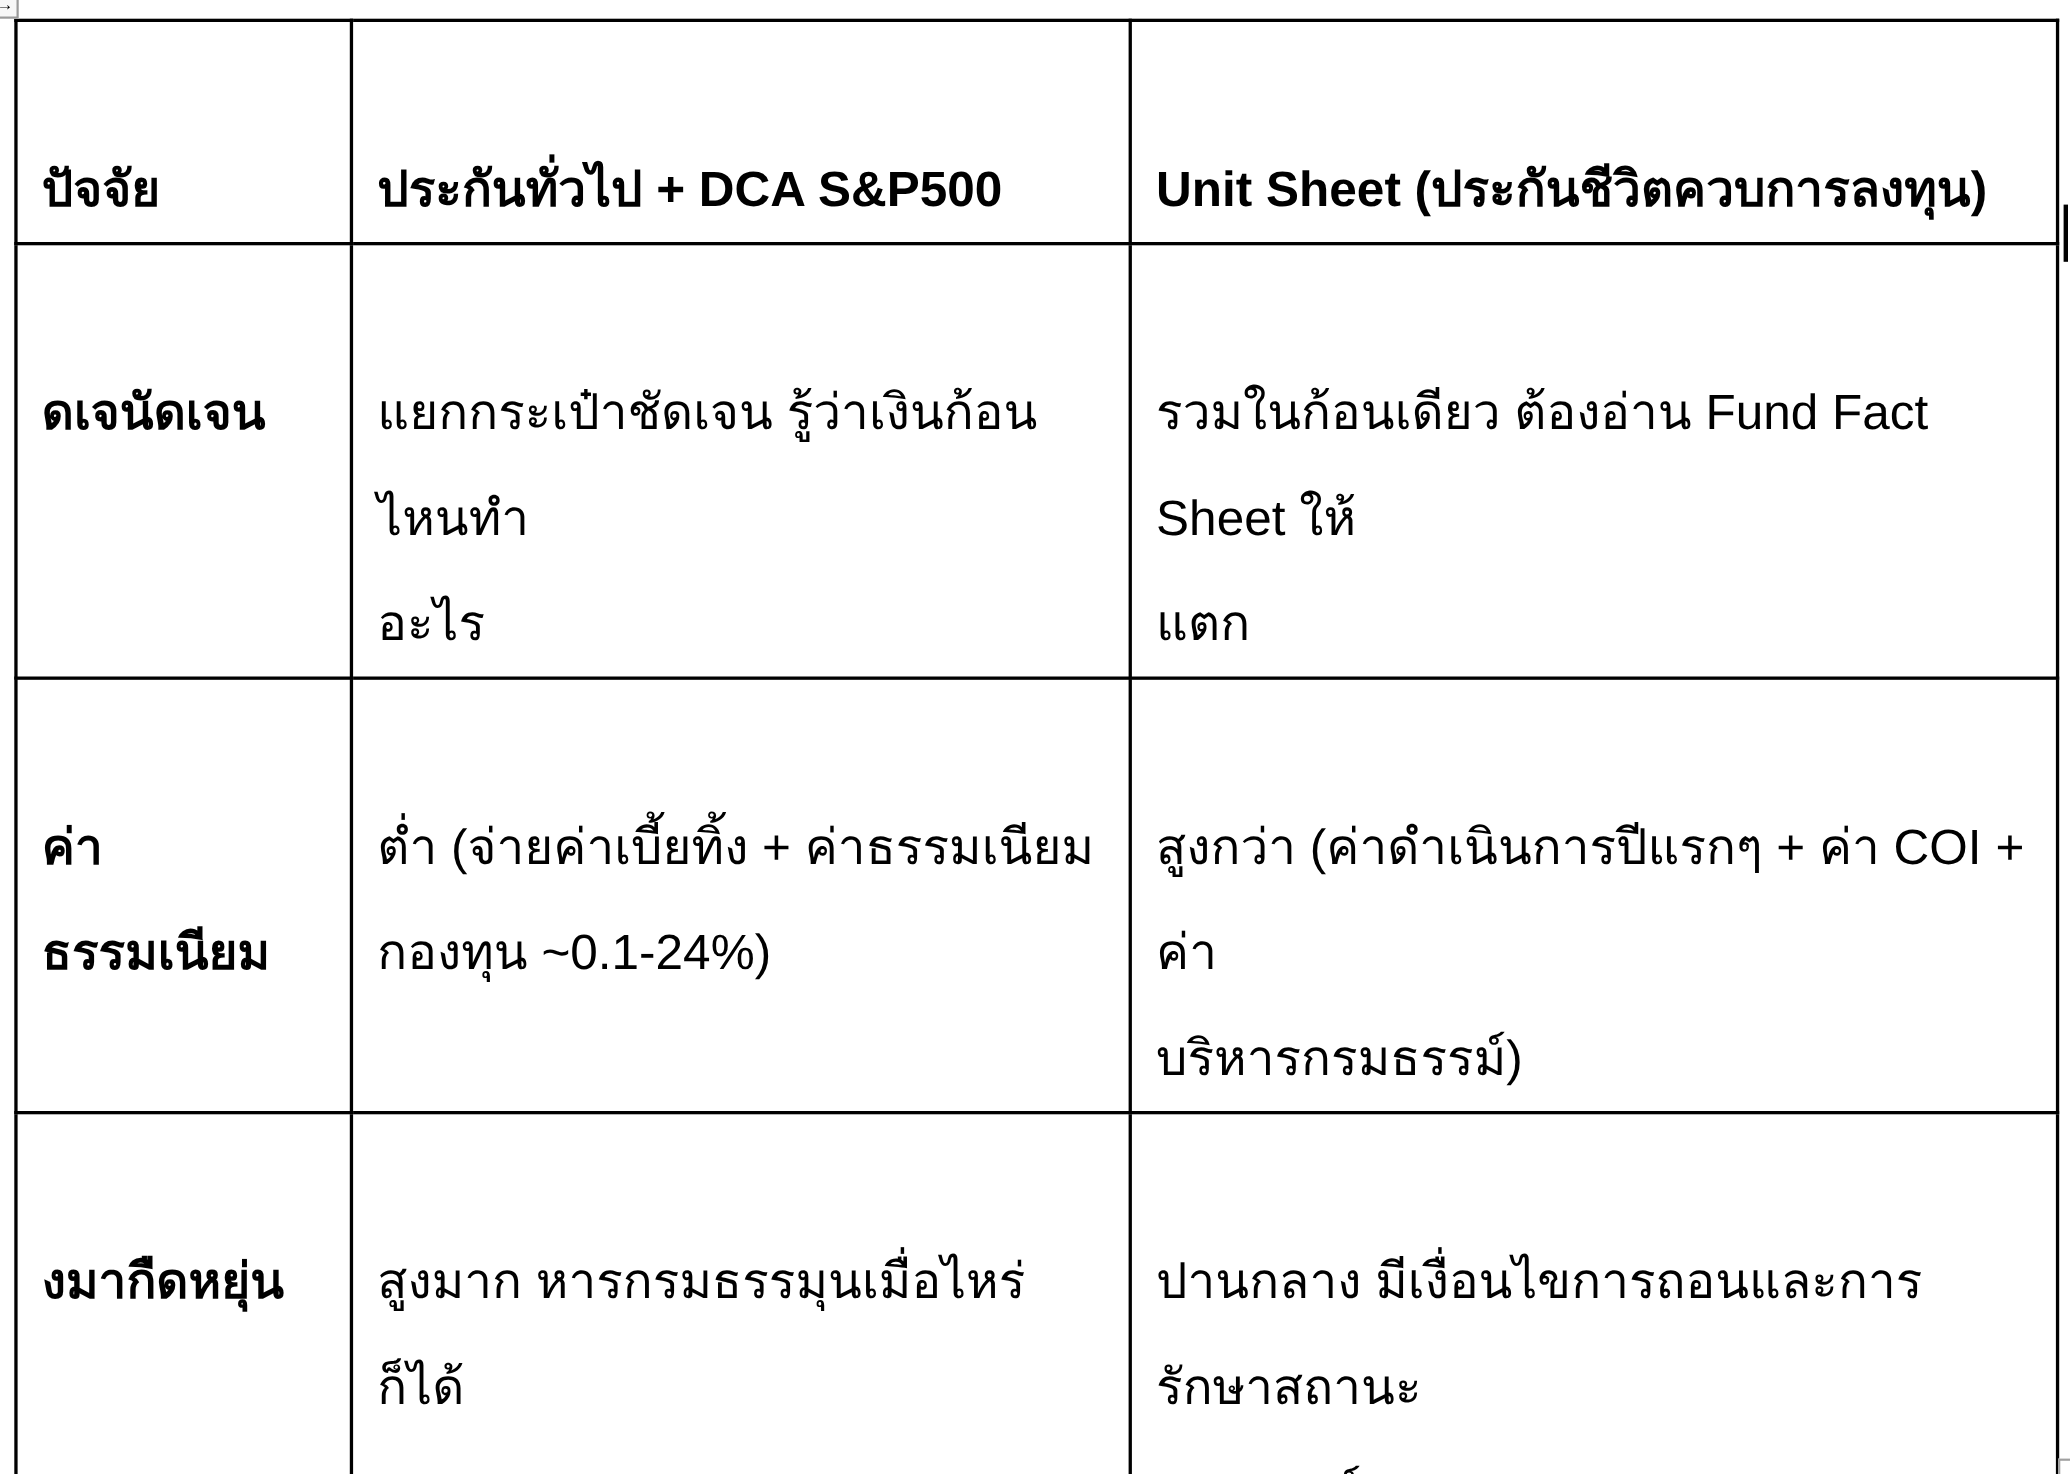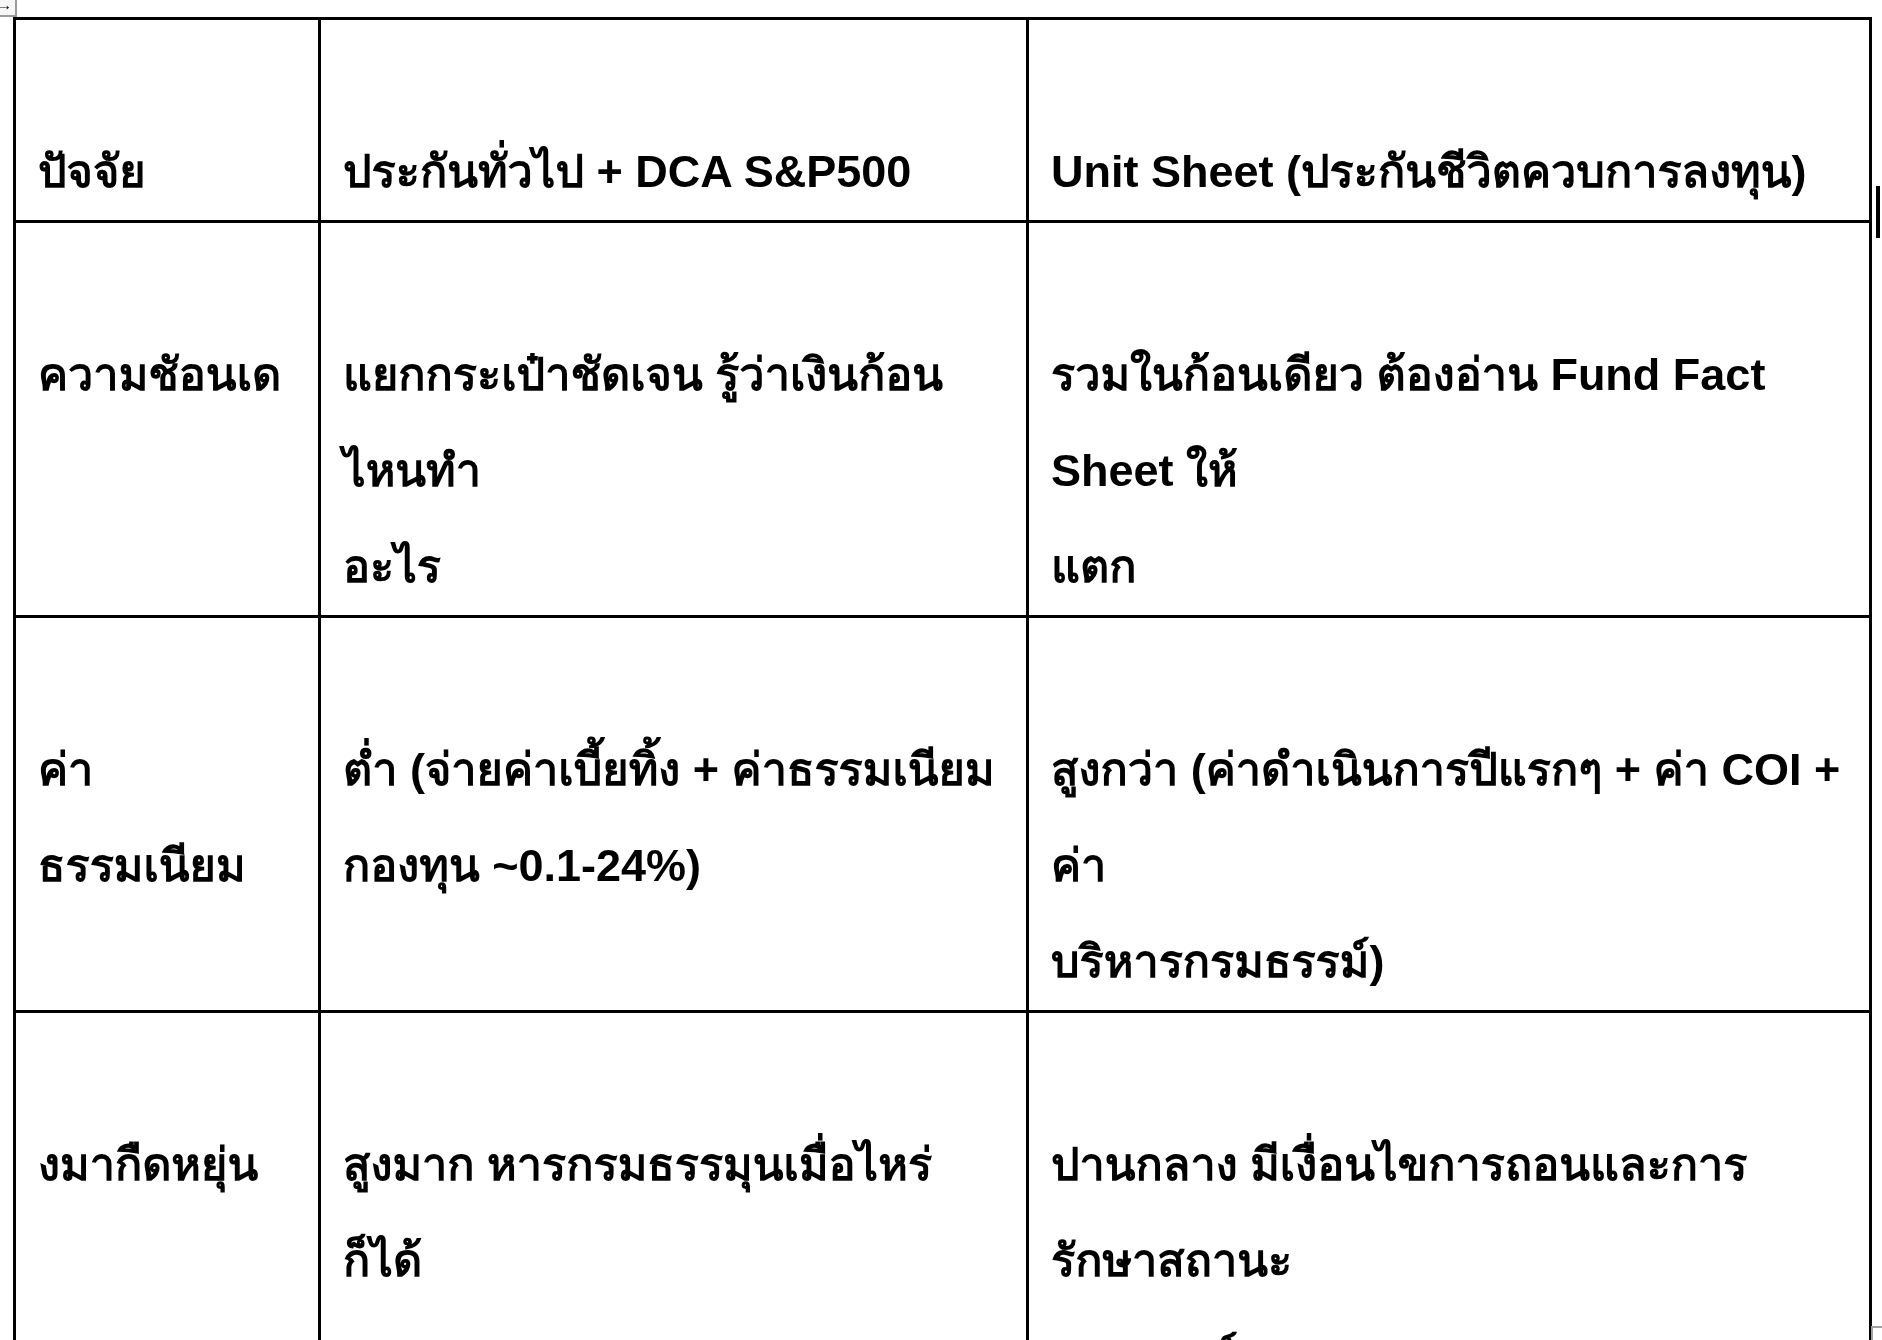--- a/index.html
+++ b/index.html
@@ -27,21 +27,21 @@
   .cmp th, .cmp td {
     border: 3px solid #000000;
     vertical-align: top;
     text-align: left;
     padding: 8px 22px 0 22px;
     font-size: 45px;
     line-height: 96px;
     color: #000000;
     white-space: pre-line;
     overflow: hidden;
-    font-weight: 700;
+    font-weight: 400;
   }
   .cmp th, .cmp td.rowhead {
     font-weight: 700;
   }
   tr.h-header { height: 148px; }
   tr.h-r1 { height: 230px; }
   tr.h-r2 { height: 230px; padding-left: 12px; }
   tr.h-r3 { height: 233px; }
 
   .move-handle {
@@ -103,21 +103,21 @@
       <th>
         <span>ประกันทั่วไป + DCA S&amp;P500</span>
       </th>
       <th>
         <span>Unit Sheet (ประกันชีวิตควบการลงทุน)</span>
       </th>
     </tr>
 
     <tr class="h-r1">
       <td class="rowhead">
-        <span>ความชัอนเด</span>
+        <span>ดเจนัดเจน</span>
       </td>
       <td>
         <span>แยกกระเป๋าชัดเจน รู้ว่าเงินก้อนไหนทำ
 อะไร</span>
       </td>
       <td>
         <span>รวมในก้อนเดียว ต้องอ่าน Fund Fact Sheet ให้
 แตก</span>
       </td>
     </tr>

